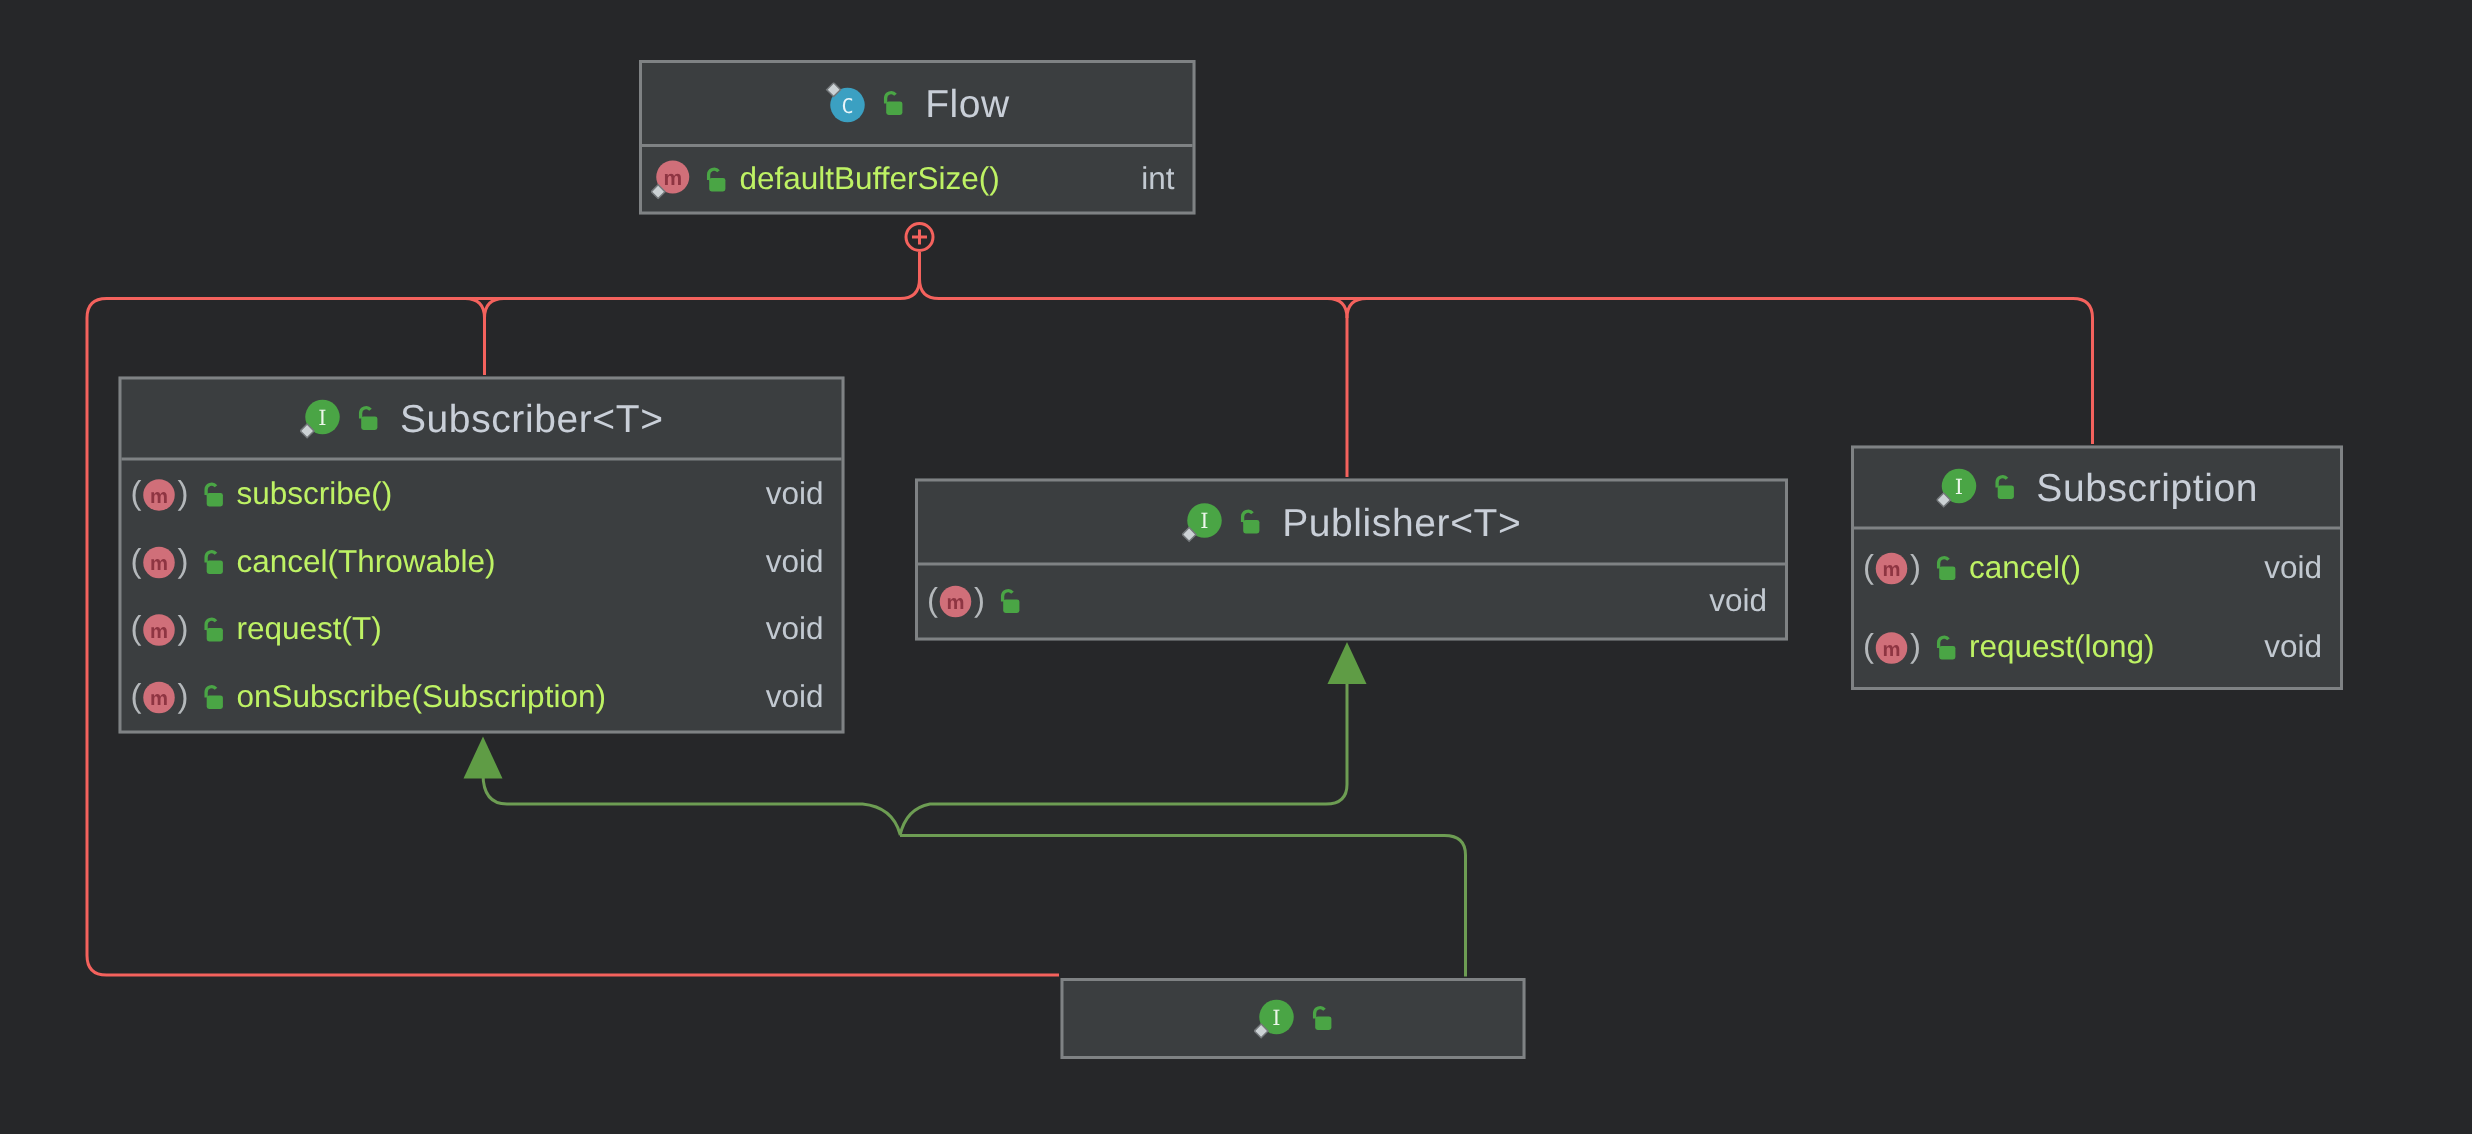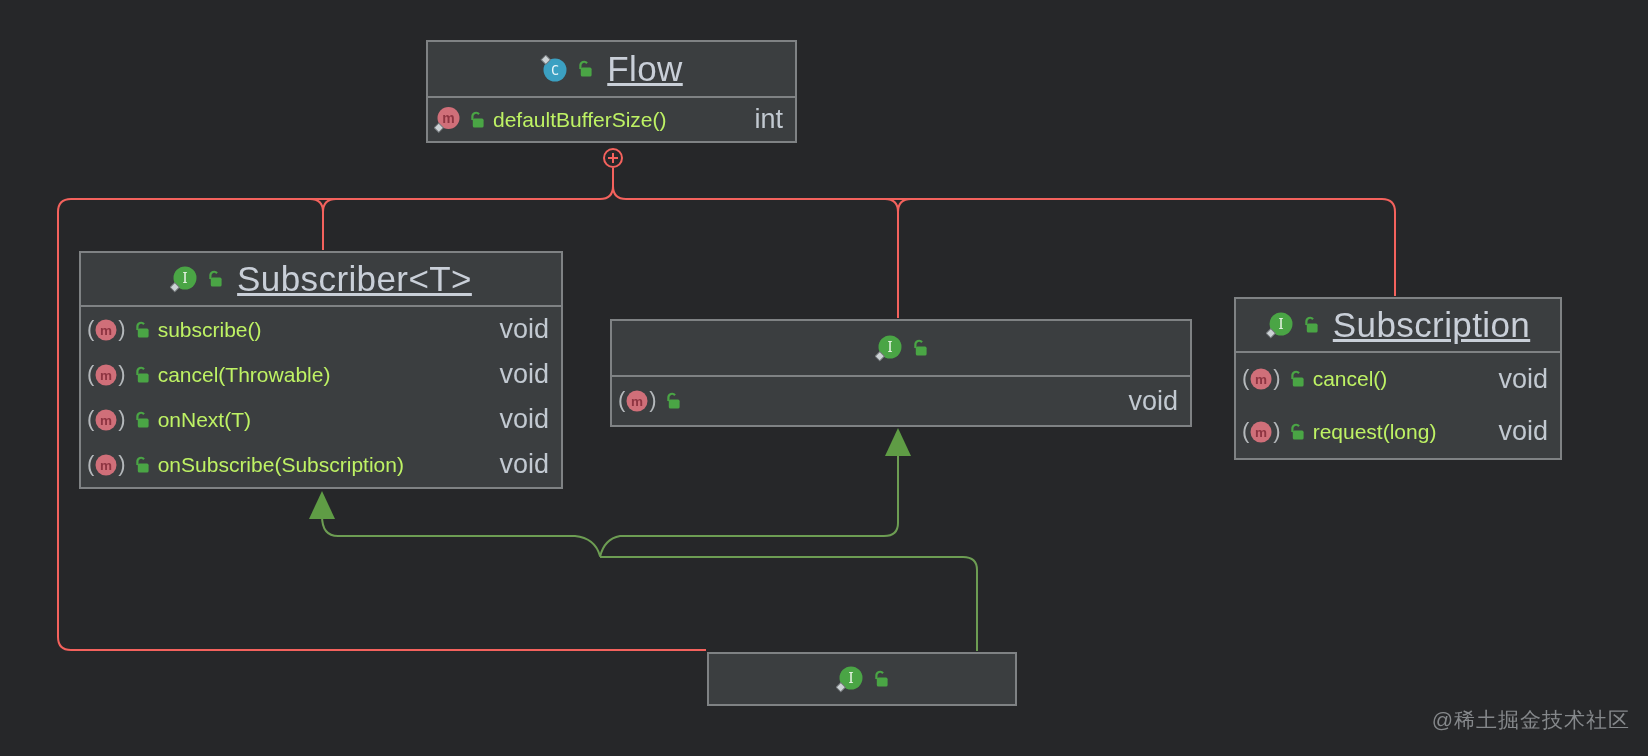--- a/index.html
+++ b/index.html
@@ -20,30 +20,29 @@
     position:absolute;z-index:2;box-sizing:border-box;
     background:#3b3e40;border:2px solid #7f8284;
     display:flex;flex-direction:column;
   }
   .node-header{
     display:flex;align-items:center;justify-content:center;
     gap:9px;flex:0 0 auto;box-sizing:border-box;
   }
   .node-header.with-divider{border-bottom:2px solid #7f8284;}
   .node-title{
-    color:#c9cfd8;font-size:35px;letter-spacing:.4px;margin-left:5px;
+    color:#c9cfd8;font-size:26px;letter-spacing:.4px;margin-left:5px;
     white-space:pre;
-    text-decoration:underline;
   }
   .member-row{
     display:flex;align-items:center;flex:1 1 auto;
     padding:0 12px 0 6px;gap:8px;min-height:0;
   }
   .member-name{color:#bef264;font-size:21px;white-space:pre;}
-  .member-type{color:#c2c9d1;font-size:27px;margin-left:auto;padding-left:18px;}
+  .member-type{color:#c2c9d1;font-size:21px;margin-left:auto;padding-left:18px;}
   .icon{display:inline-flex;align-items:center;flex:0 0 auto;}
   .abs-icon{display:inline-flex;align-items:center;gap:0;flex:0 0 auto;}
   .paren{color:#b4b8bb;font-size:22px;line-height:1;transform:translateY(-1px);}
   #watermark{
     position:absolute;right:18px;bottom:22px;z-index:3;
     color:#85888b;font-size:21px;letter-spacing:1px;
   }
 </style>
 </head>
 <body>
@@ -169,21 +168,21 @@
           <text x="12" y="17" text-anchor="middle" font-size="13.5" font-weight="bold" fill="#8e3542">m</text>
         </svg>
         <span class="paren">)</span>
       </span>
       <span class="icon">
         <svg width="16" height="18" viewBox="0 0 16 18">
           <path d="M3.4 9 V5.6 A3.7 3.7 0 0 1 10 3.2" fill="none" stroke="#4aa545" stroke-width="2.2"></path>
           <rect x="3.8" y="7.6" width="10.8" height="9" rx="1.6" fill="#4aa545"></rect>
         </svg>
       </span>
-      <span class="member-name">onNext(T)</span>
+      <span class="member-name">request(T)</span>
       <span class="member-type">void</span>
     </div>
 
     <div class="member-row">
       <span class="abs-icon">
         <span class="paren">(</span>
         <svg width="24" height="24" viewBox="0 0 24 24">
           <circle cx="12" cy="12" r="10.5" fill="#d06f79"></circle>
           <text x="12" y="17" text-anchor="middle" font-size="13.5" font-weight="bold" fill="#8e3542">m</text>
         </svg>
@@ -208,20 +207,21 @@
           <text x="15" y="18" text-anchor="middle" font-size="14" fill="#ecf6ea" font-family="DejaVu Serif, serif">I</text>
           <rect x="1.5" y="19" width="6.5" height="6.5" fill="#ccd2d5" stroke="#74787b" transform="rotate(45 4.75 22.25)"></rect>
         </svg>
       </span>
       <span class="icon">
         <svg width="16" height="18" viewBox="0 0 16 18">
           <path d="M3.4 9 V5.6 A3.7 3.7 0 0 1 10 3.2" fill="none" stroke="#4aa545" stroke-width="2.2"></path>
           <rect x="3.8" y="7.6" width="10.8" height="9" rx="1.6" fill="#4aa545"></rect>
         </svg>
       </span>
+      <span class="node-title">Publisher&lt;T&gt;</span>
     </div>
     <div class="member-row">
       <span class="abs-icon">
         <span class="paren">(</span>
         <svg width="24" height="24" viewBox="0 0 24 24">
           <circle cx="12" cy="12" r="10.5" fill="#d06f79"></circle>
           <text x="12" y="17" text-anchor="middle" font-size="13.5" font-weight="bold" fill="#8e3542">m</text>
         </svg>
         <span class="paren">)</span>
       </span>
@@ -301,14 +301,13 @@
       </span>
       <span class="icon">
         <svg width="16" height="18" viewBox="0 0 16 18">
           <path d="M3.4 9 V5.6 A3.7 3.7 0 0 1 10 3.2" fill="none" stroke="#4aa545" stroke-width="2.2"></path>
           <rect x="3.8" y="7.6" width="10.8" height="9" rx="1.6" fill="#4aa545"></rect>
         </svg>
       </span>
     </div>
   </div>
 
-  <div id="watermark">@稀土掘金技术社区</div>
 </div>
 
 </body></html>

